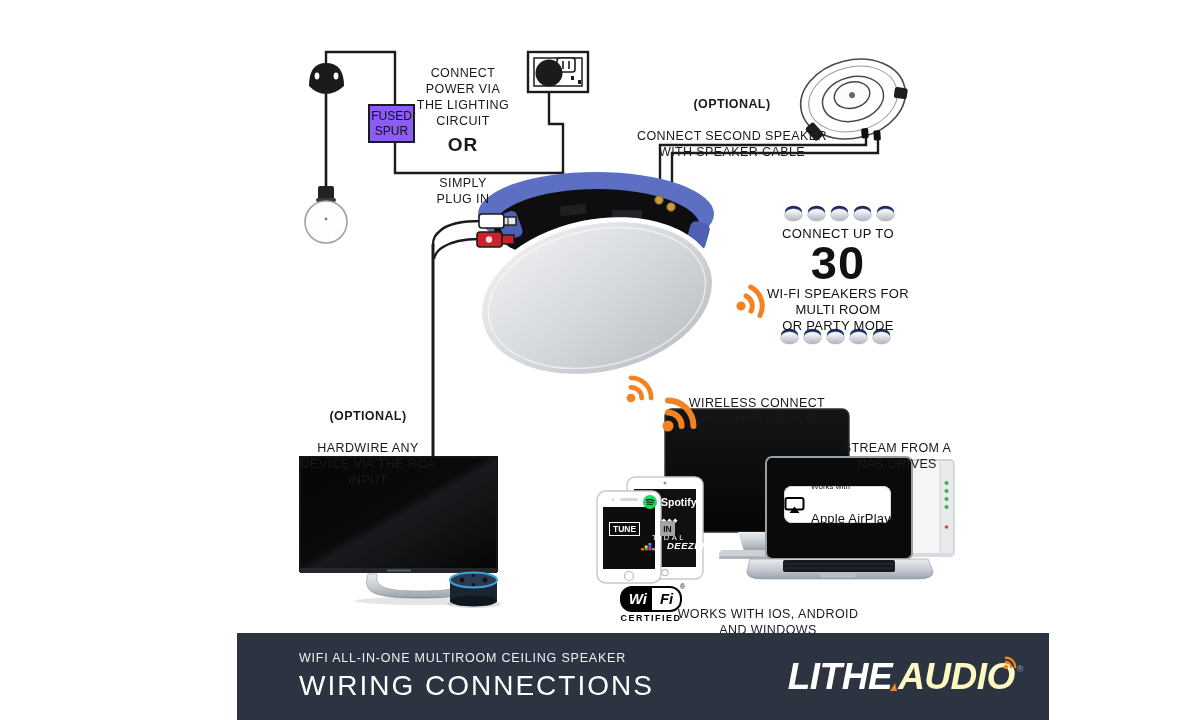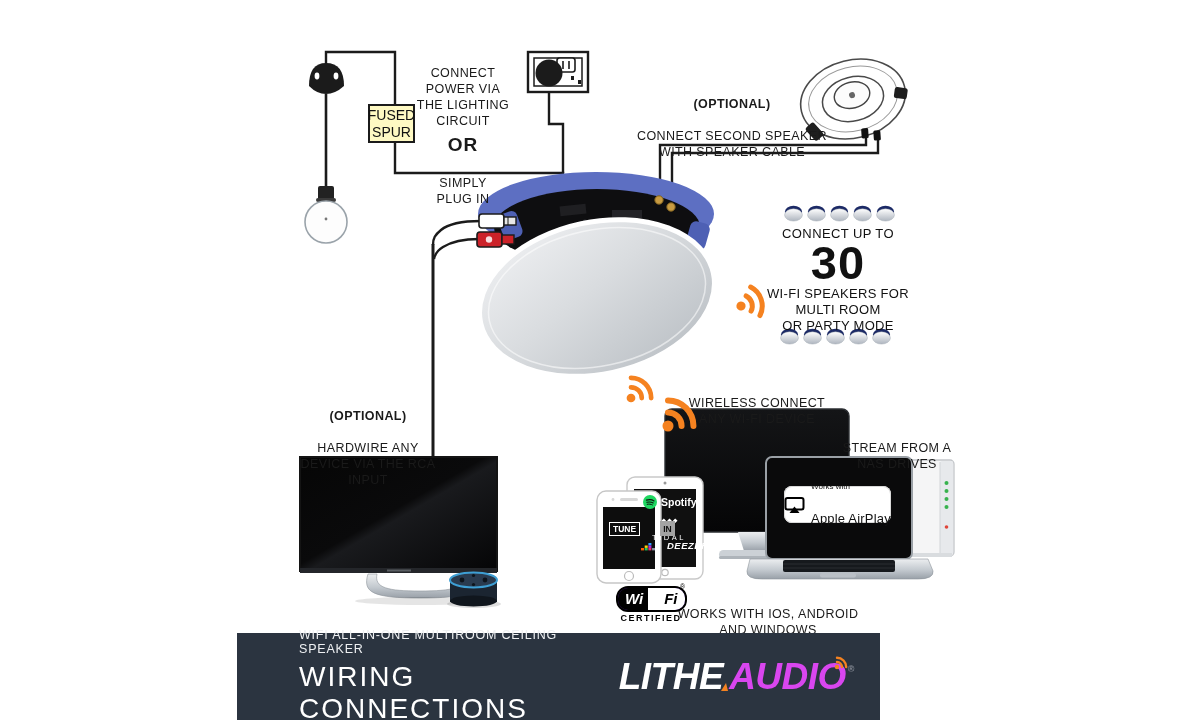--- a/index.html
+++ b/index.html
@@ -4,63 +4,63 @@
 <style>
   html,body{margin:0;padding:0;background:#fff;}
   .stage{position:relative;width:1200px;height:720px;background:#ffffff;overflow:hidden;
          font-family:"Liberation Sans", sans-serif;}
   .scene{position:absolute;left:0;top:0;}
   .cap{position:absolute;text-align:center;color:#1a1a1a;font-size:12.5px;line-height:1.28;
        letter-spacing:.4px;white-space:pre-line;}
   .cap .opt{font-weight:700;display:block;}
   .cap-power .or{font-weight:700;font-size:19px;display:block;margin:4px 0 2px 0;letter-spacing:1px;}
   .fused-box{position:absolute;left:368px;top:104px;width:47px;height:39px;border:2px solid #1b1b1b;
-       background:#fef9c3;display:flex;align-items:center;justify-content:center;text-align:center;
-       font-size:14px;line-height:1.2;white-space:pre-line;color:#111;box-sizing:border-box;}
+       background:#8b5cf6;display:flex;align-items:center;justify-content:center;text-align:center;
+       font-size:12px;line-height:1.2;white-space:pre-line;color:#111;box-sizing:border-box;}
   .blk-multi{position:absolute;left:766px;top:226px;width:144px;text-align:center;color:#111;}
   .blk-multi .intro{font-size:13px;letter-spacing:.4px;display:block;}
   .blk-multi .count{font-size:47px;font-weight:700;line-height:.95;display:block;letter-spacing:1px;}
   .blk-multi .lines{font-size:13px;letter-spacing:.3px;white-space:pre-line;display:block;line-height:1.25;}
   
   .airplay{position:absolute;left:784px;top:486px;width:107px;height:37px;background:#fff;
        border-radius:8px;display:flex;align-items:center;justify-content:center;gap:6px;
        box-shadow:0 0 0 1px #d9d9d9 inset;}
   .airplay .txt{display:flex;flex-direction:column;line-height:1.05;gap:20px;}
   .airplay .t1{font-size:8px;color:#111;}
   .airplay .t2{font-size:13px;color:#111;font-weight:400;letter-spacing:.2px;}
   
   .wifi-cert{position:absolute;left:616px;top:586px;width:70px;text-align:center;}
   .wifi-pill{position:relative;display:inline-flex;border:2.5px solid #000;border-radius:12px;
        overflow:hidden;background:#4c1d95;}
   .wifi-pill .wi{background:#000;color:#fff;font-weight:700;font-size:15px;padding:2px 5px 3px 7px;font-style:italic;}
-  .wifi-pill .fi{background:#fff;color:#000;font-weight:700;font-size:15px;padding:2px 7px 3px 16px;font-style:italic;}
+  .wifi-pill .fi{background:#fff;color:#000;font-weight:700;font-size:15px;padding:2px 7px 3px 8px;font-style:italic;}
   .wifi-reg{position:absolute;left:64px;top:-3px;font-size:7px;color:#000;}
   .wifi-certword{font-size:9px;font-weight:700;letter-spacing:1.5px;color:#000;margin-top:1px;}
   
   .app{position:absolute;color:#fff;}
   .spotify{left:643px;top:495px;display:flex;align-items:center;gap:4px;}
   .spotify .name{font-size:10.5px;font-weight:700;}
   .tidal{left:646px;top:514px;width:46px;text-align:center;}
   .tidal .name{font-size:7.5px;letter-spacing:2.5px;display:block;margin-top:1px;}
   .deezer{left:641px;top:540px;display:flex;align-items:center;gap:12px;}
   .deezer .name{font-size:9.5px;font-weight:700;font-style:italic;letter-spacing:.5px;}
   .tunein{left:609px;top:521px;display:flex;align-items:center;gap:20px;}
   .tunein .tune{border:1.5px solid #fff;color:#fff;font-size:8.5px;font-weight:700;padding:1px 3px;}
   .tunein .in{background:#a3a3a3;color:#101010;font-size:8.5px;font-weight:700;padding:2.5px 3px;}
   
-  .footer{position:absolute;left:237px;top:633px;width:643px;height:87px;background:#2B3440;
+  .footer{position:absolute;left:237px;top:633px;width:812px;height:87px;background:#2B3440;
        display:flex;align-items:center;justify-content:space-between;box-sizing:border-box;
        padding:0 26px 0 62px;}
   .f-sub{display:block;font-size:12.5px;letter-spacing:.8px;color:#eef0f2;margin-bottom:5px;}
   .f-title{display:block;font-size:28px;letter-spacing:2px;color:#ffffff;font-weight:400;}
   .f-logo{display:flex;align-items:center;font-style:italic;font-weight:700;font-size:37px;letter-spacing:-.5px;}
   .f-logo .lithe{color:#ffffff;}
   .f-logo .tri{width:0;height:0;border-left:5px solid transparent;border-right:2px solid transparent;
        border-bottom:8px solid #F58220;align-self:flex-end;margin:0 1px 7px -2px;}
-  .f-logo .audio{color:#d946ef;position:relative;display:inline-block;}
+  .f-logo .audio{color:#fef9c3;position:relative;display:inline-block;}
   .f-logo .o-wifi{position:absolute;right:-4px;top:-2px;}
   .f-logo .reg{color:#878c96;font-size:9px;font-style:normal;align-self:flex-start;margin:8px 0 0 2px;}
 </style>
 </head>
 <body>
 
 <div class="stage">
 
   <svg class="scene" width="1200" height="720" viewBox="0 0 1200 720">
     <defs>

